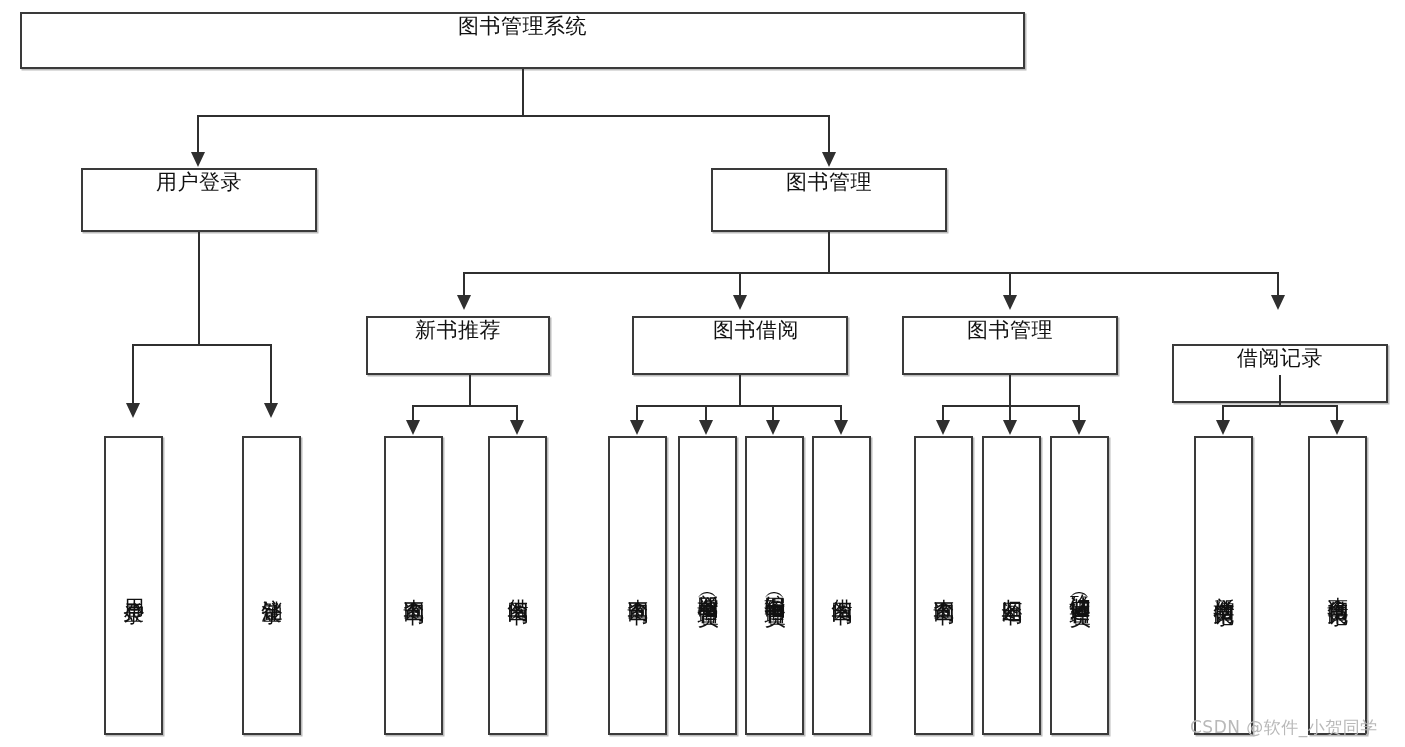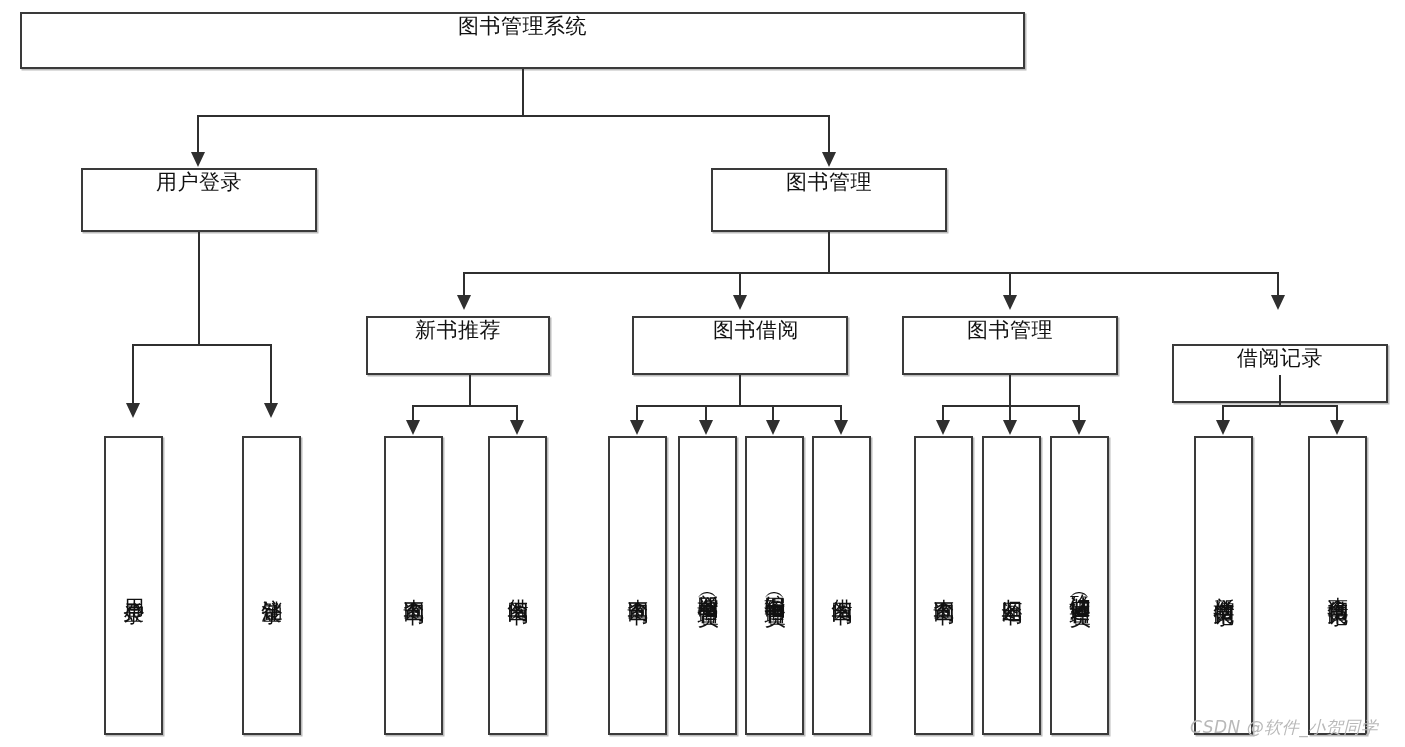--- a/index.html
+++ b/index.html
@@ -210,15 +210,15 @@
   <div class="vline" style="left:1336px; top:405px; width:2px; height:16px;"></div>
   <div class="arrow" style="left:1330px; top:420px;"></div>
 
   <div class="node vertical centered" style="left:1194px; top:436px; width:59px; height:299px;">
     <span class="node-label">新增借阅记录</span>
   </div>
   <div class="node vertical centered" style="left:1308px; top:436px; width:59px; height:299px;">
     <span class="node-label">查询借阅记录</span>
   </div>
 
-  <div id="watermark" style="left:1190px; top:716px;font-style:italic;">CSDN @软件_小贺同学</div>
+  <div id="watermark" style="left:1190px; top:716px;">CSDN @软件_小贺同学</div>
 
 </div>
 
 </body></html>

